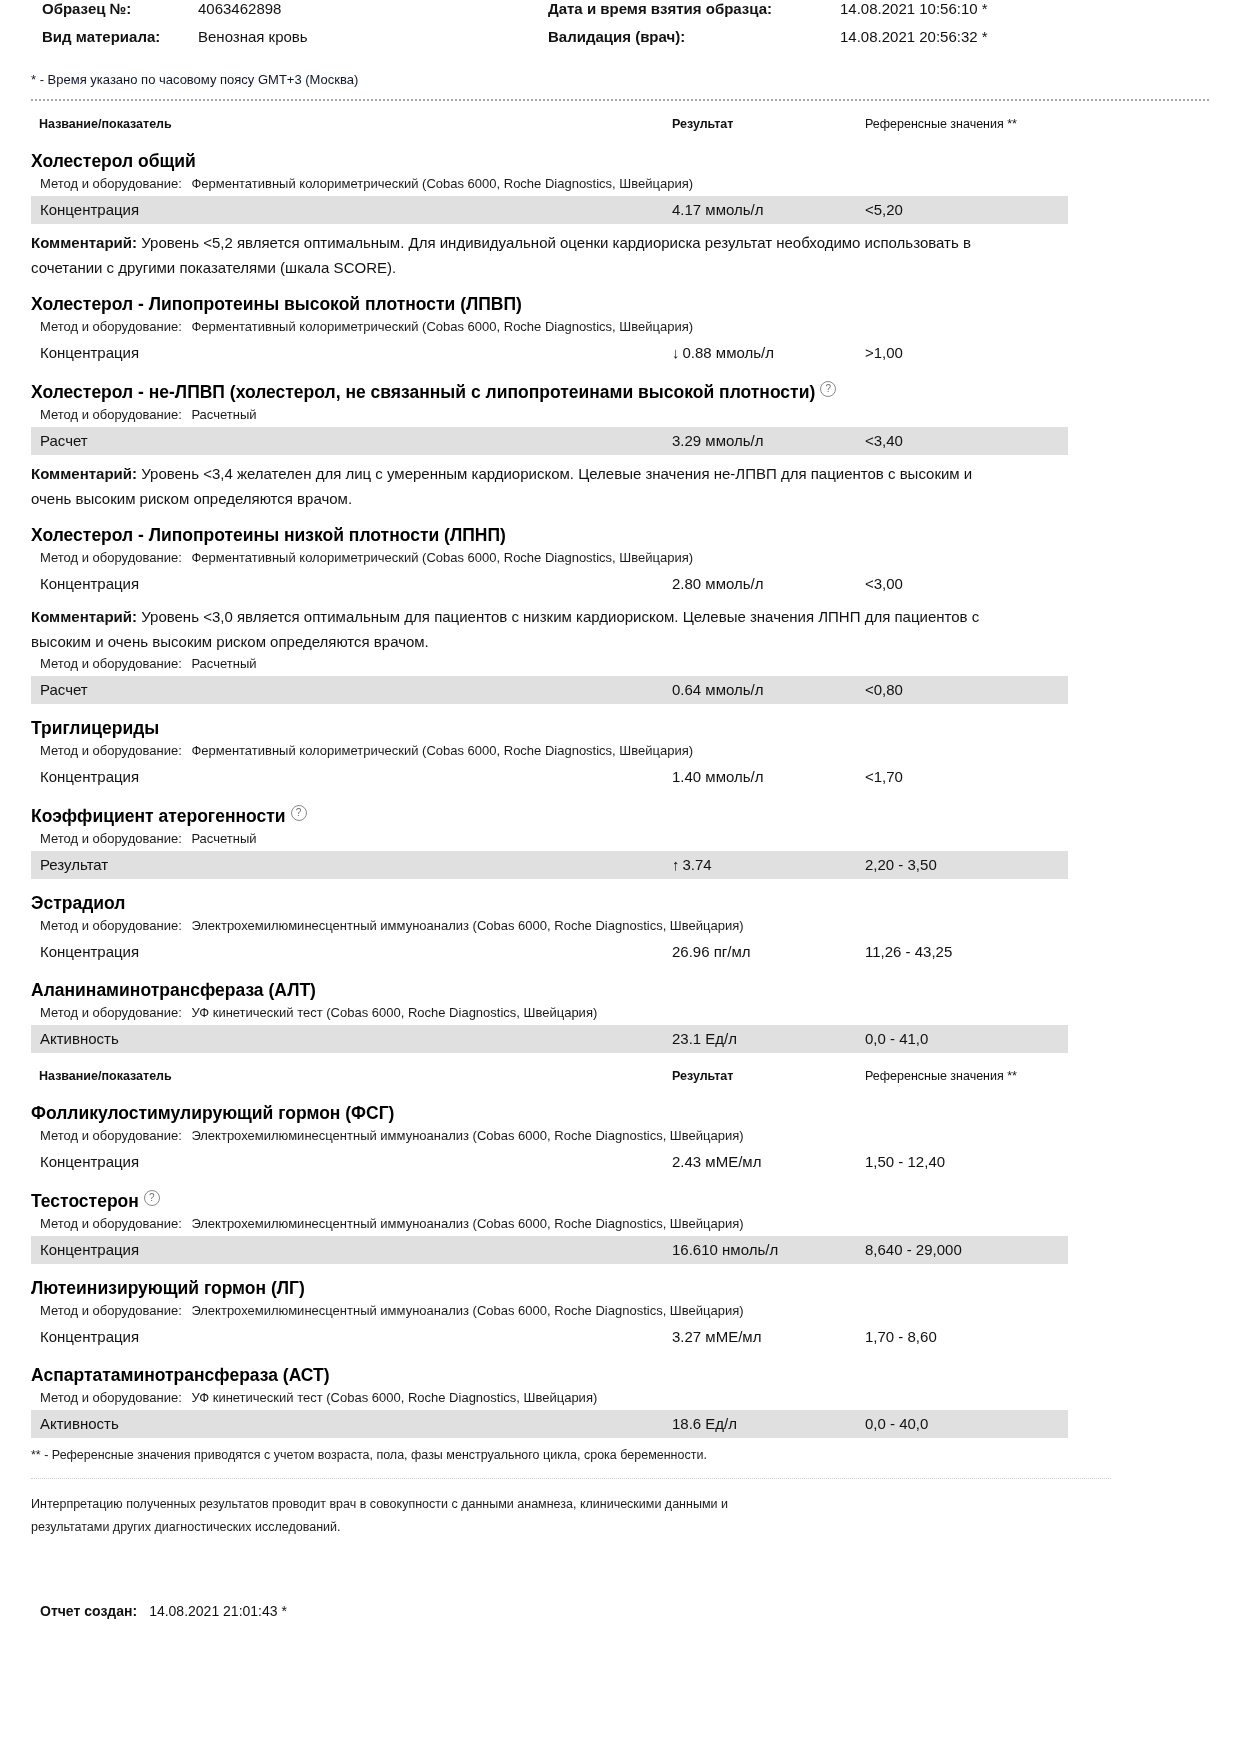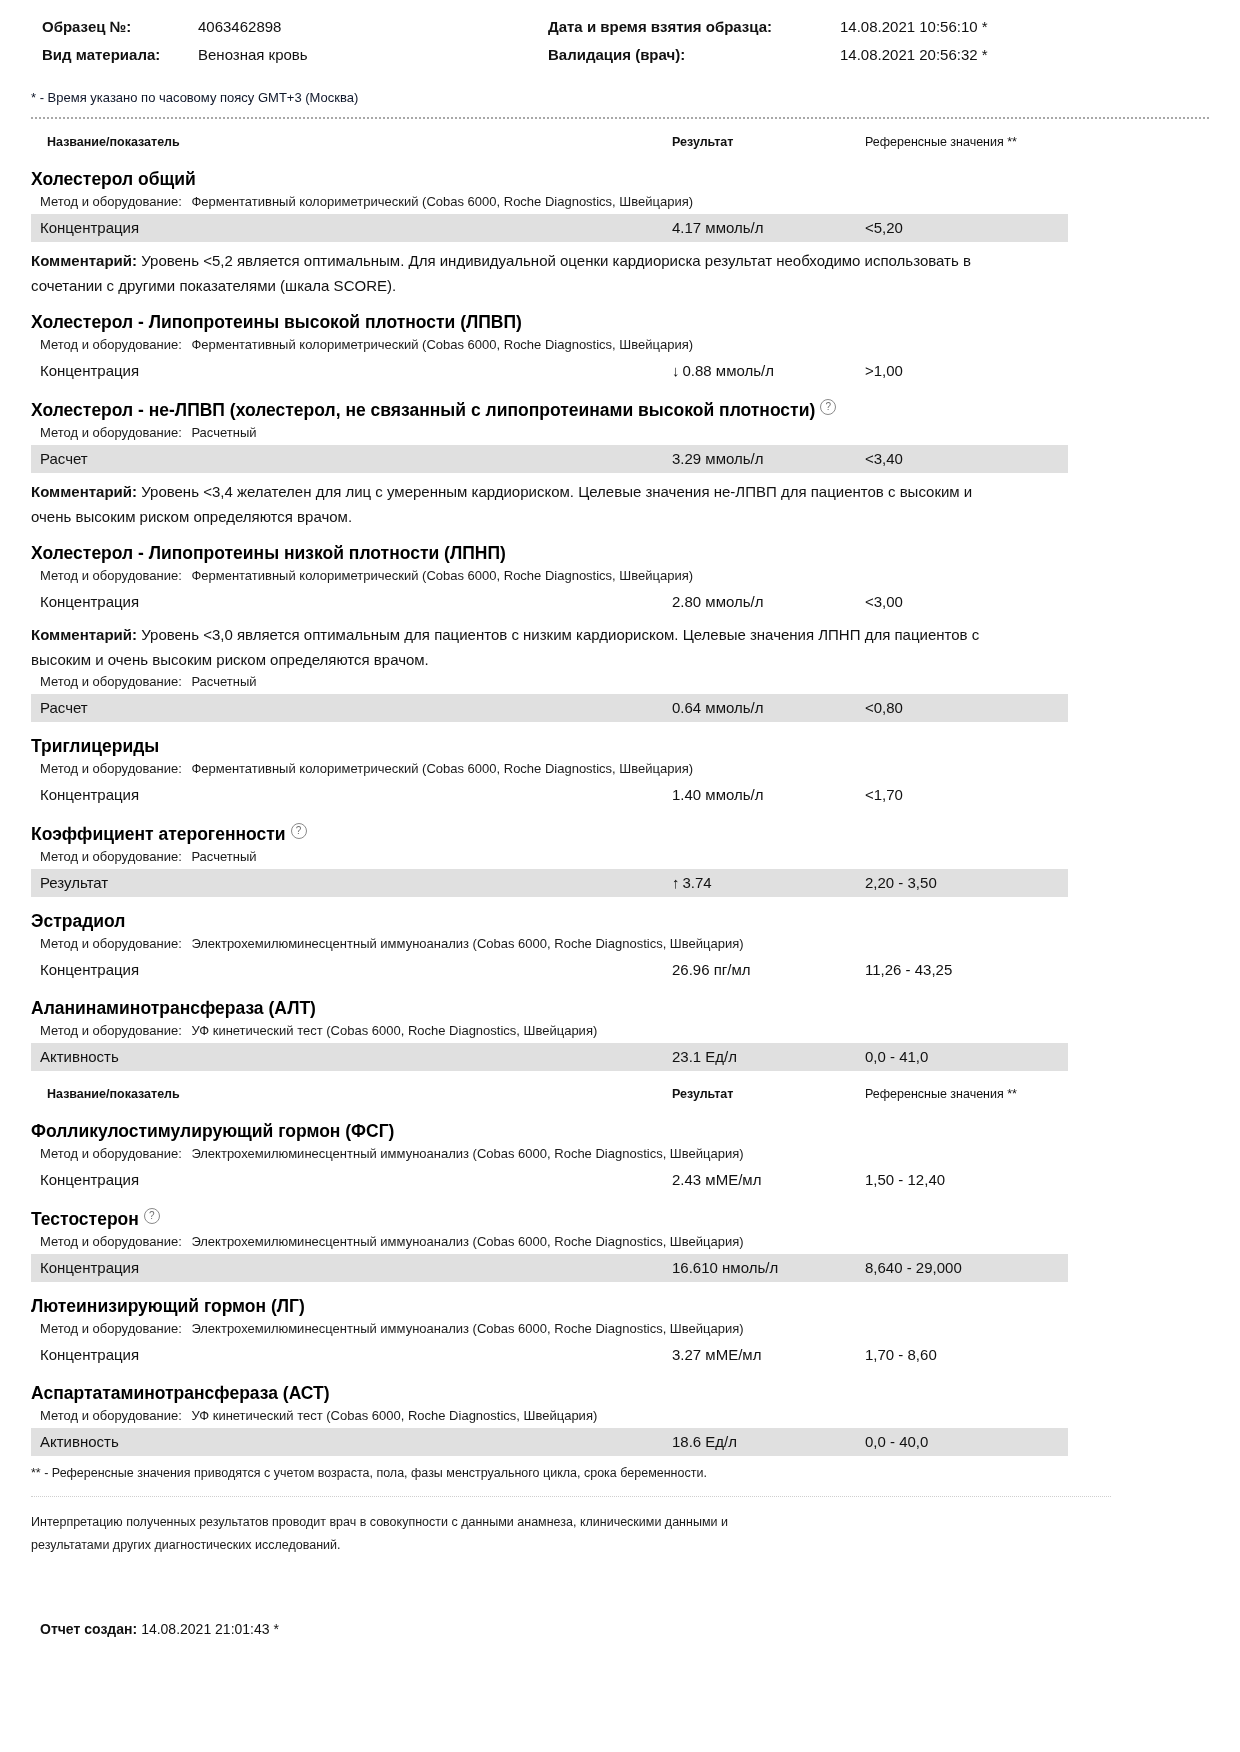--- a/index.html
+++ b/index.html
@@ -4,36 +4,35 @@
 <style>
   html,body{margin:0;padding:0;background:#ffffff;}
   .page{
     position:relative;
     width:1240px;height:1752px;
     background:#ffffff;
     font-family:"Liberation Sans","DejaVu Sans",sans-serif;
     color:#111;
     overflow:hidden;
     box-sizing:border-box;
-    padding-top:18px;
   }
   
   .hdr{margin:0 0 0 42px;width:1160px;}
   .hdr-row{display:flex;align-items:baseline;height:28px;}
   .hdr-label-l{width:156px;font-weight:bold;font-size:15px;}
   .hdr-value-l{width:350px;font-size:15px;}
   .hdr-label-r{width:292px;font-weight:bold;font-size:15px;}
   .hdr-value-r{font-size:15px;}
   .tz-note{margin:16px 0 0 31px;font-size:13px;color:#0f172a;}
   .dotted{border:none;border-top:2px dotted #a8a8a8;margin:12px 31px 2px 31px;}
 
   
   .results{margin-left:31px;width:1180px;}
   .thead{position:relative;height:20px;margin-top:16px;margin-bottom:2px;}
-  .th-name{position:absolute;left:16px;font-size:12.5px;font-weight:bold;}
+  .th-name{position:absolute;left:8px;font-size:12.5px;font-weight:bold;}
   .th-result{position:absolute;left:641px;font-size:12.5px;font-weight:bold;}
   .th-ref{position:absolute;left:834px;font-size:12.5px;font-weight:normal;}
 
   .block{margin-top:2px;}
   .heading{margin:14px 0 4px 0;font-size:17.5px;font-weight:bold;color:#000;}
   .info{
     display:inline-block;width:14px;height:14px;margin-left:5px;
     border:1px solid #8a8a8a;border-radius:50%;
     font-size:10px;line-height:13px;text-align:center;color:#6f6f6f;
     font-weight:normal;vertical-align:6px;cursor:default;
@@ -48,21 +47,21 @@
   .r-ref{position:absolute;left:834px;top:0;}
   .comment{margin:6px 0 2px 0;font-size:15px;line-height:25px;max-width:975px;color:#111;}
   .c-label{font-weight:bold;}
 
   
   .footer{margin-left:31px;}
   .ref-note{margin-top:10px;font-size:12.5px;color:#1a1a1a;}
   .faint-dotted{border:none;border-top:1px dotted #cfcfcf;margin:16px 0 14px 0;width:1080px;}
   .interp-note{font-size:12.5px;line-height:23px;max-width:770px;color:#1a1a1a;}
   .report-created{margin:64px 0 0 9px;font-size:14px;}
-  .report-created .rc-label{font-weight:bold;margin-right:4px;}
+  .report-created .rc-label{font-weight:bold;margin-right:12px;}
 </style>
 </head>
 <body>
 
 <div class="page">
 
   <div class="hdr">
     <div class="hdr-row">
       <span class="hdr-label-l">Образец №:</span>
       <span class="hdr-value-l">4063462898</span>

